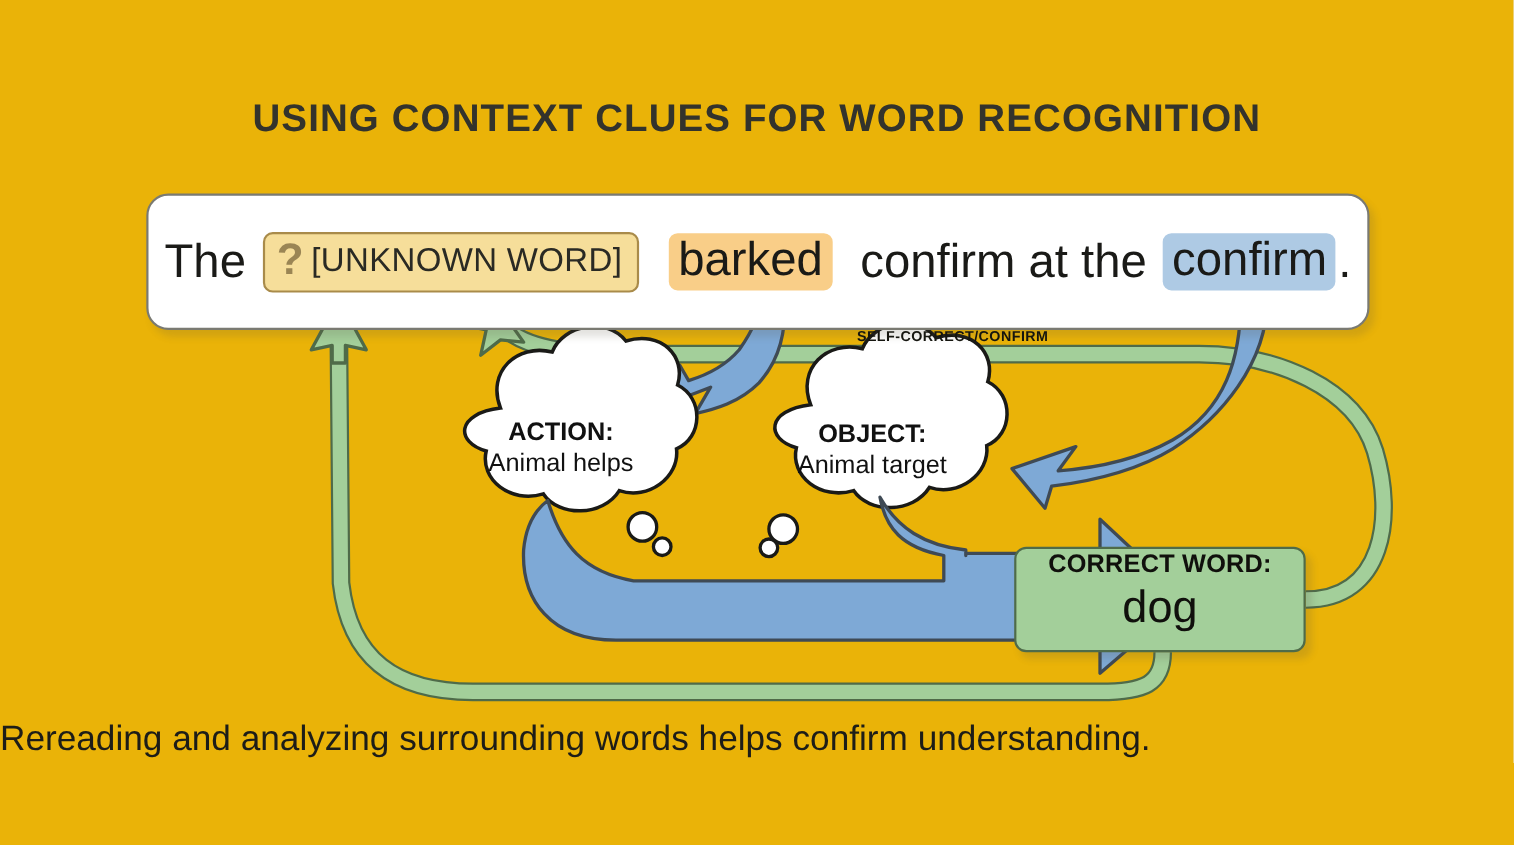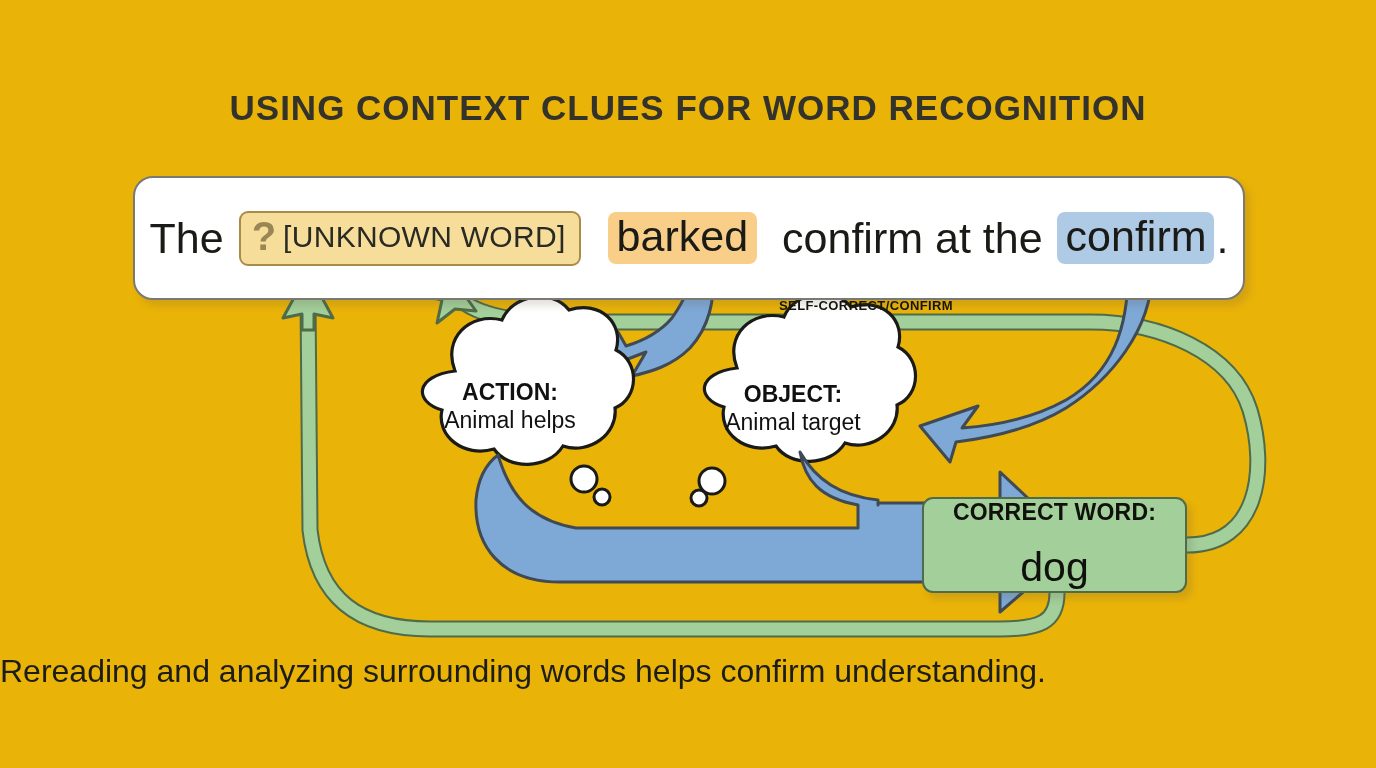--- a/index.html
+++ b/index.html
@@ -146,21 +146,21 @@
     top: 497px;
     width: 265px;
     height: 96px;
     background: #a3cf9a;
     border: 2px solid #4f6b49;
     border-radius: 11px;
     box-shadow: 5px 6px 7px rgba(90,85,65,0.18);
     display: flex;
     flex-direction: column;
     align-items: center;
-    justify-content: space-between;
+    justify-content: flex-start;
     box-sizing: border-box;
   }
   #correct-card .card-title {
     font-size: 23px;
     font-weight: 700;
     color: #10100c;
     letter-spacing: 0.2px;
   }
   #correct-card .card-value {
     font-size: 41px;

